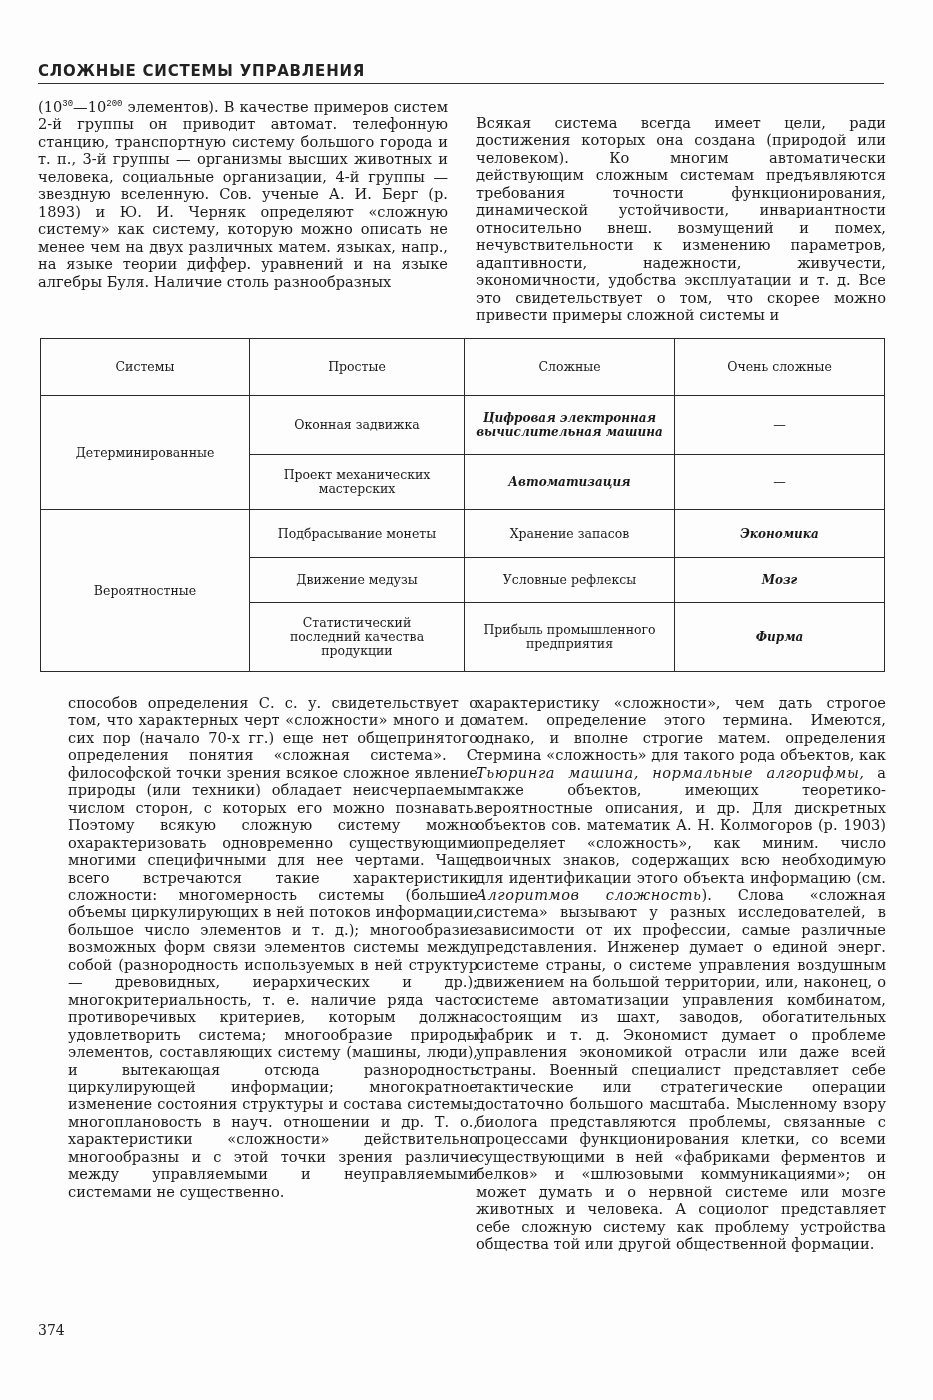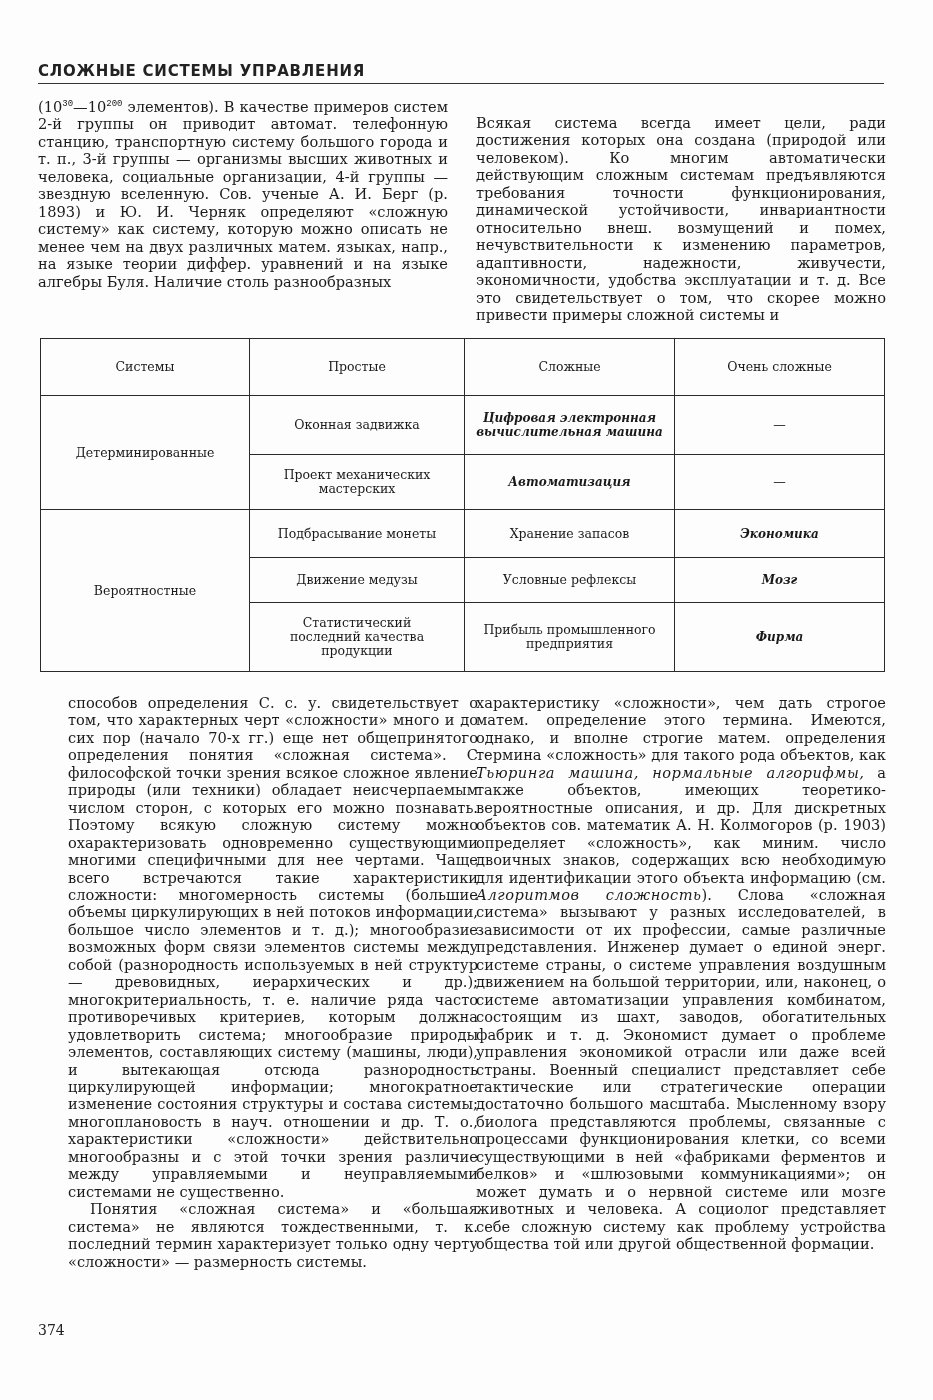--- a/index.html
+++ b/index.html
@@ -76,20 +76,19 @@
   <tr style="height:69px">
     <td style="padding:0 30px">Статистический последний качества продукции</td>
     <td>Прибыль промышленного предприятия</td>
     <td class="sub">Фирма</td>
   </tr>
 </tbody>
   </table>
 
 <div class="col col-bl">
   <p lang="ru" style="hyphens:auto;">способов определения С. с. у. свидетельствует о том, что характерных черт «сложности» много и до сих пор (начало 70-х гг.) еще нет общепринятого определения понятия «сложная система». С философской точки зрения всякое сложное явление природы (или техники) обладает неисчерпаемым числом сторон, с которых его можно познавать. Поэтому всякую сложную систему можно охарактеризовать одновременно существующими многими специфичными для нее чертами. Чаще всего встречаются такие характеристики сложности: многомерность системы (большие объемы циркулирующих в ней потоков информации, большое число элементов и т. д.); многообразие возможных форм связи элементов системы между собой (разнородность используемых в ней структур — древовидных, иерархических и др.); многокритериальность, т. е. наличие ряда часто противоречивых критериев, которым должна удовлетворить система; многообразие природы элементов, составляющих систему (машины, люди), и вытекающая отсюда разнородность циркулирующей информации; многократное изменение состояния структуры и состава системы; многоплановость в науч. отношении и др. Т. о., характеристики «сложности» действительно многообразны и с этой точки зрения различие между управляемыми и неуправляемыми системами не существенно.</p>
-  <p class="indent" lang="ru" style="hyphens:auto;">Понятия «сложная система» и «большая система» не являются тождественными, т. к. последний термин характеризует только одну черту «сложности» — размерность системы.</p>
 </div>
 
 <div class="col col-br">
   <p lang="ru" style="hyphens:auto;"><span>характеристику «сложности», чем дать строгое матем. определение этого термина. Имеются, однако, и вполне строгие матем. определения термина «сложность» для такого рода объектов, как </span><span class="ital">Тьюринга машина, нормальные алгорифмы,</span><span> а также объектов, имеющих теоретико-вероятностные описания, и др. Для дискретных объектов сов. математик А. Н. Колмогоров (р. 1903) определяет «сложность», как миним. число двоичных знаков, содержащих всю необходимую для идентификации этого объекта информацию (см. </span><span class="ital">Алгоритмов сложность</span><span>). Слова «сложная система» вызывают у разных исследователей, в зависимости от их профессии, самые различные представления. Инженер думает о единой энерг. системе страны, о системе управления воздушным движением на большой территории, или, наконец, о системе автоматизации управления комбинатом, состоящим из шахт, заводов, обогатительных фабрик и т. д. Экономист думает о проблеме управления экономикой отрасли или даже всей страны. Военный специалист представляет себе тактические или стратегические операции достаточно большого масштаба. Мысленному взору биолога представляются проблемы, связанные с процессами функционирования клетки, со всеми существующими в ней «фабриками ферментов и белков» и «шлюзовыми коммуникациями»; он может думать и о нервной системе или мозге животных и человека. А социолог представляет себе сложную систему как проблему устройства общества той или другой общественной формации.</span></p>
 </div>
 
 <div class="page-num">374</div>
 
 </body></html>

